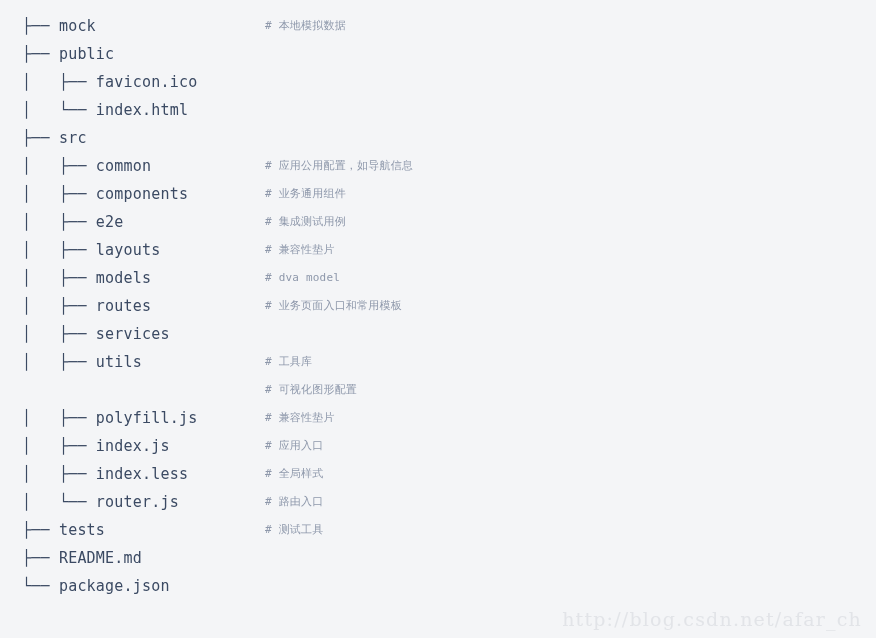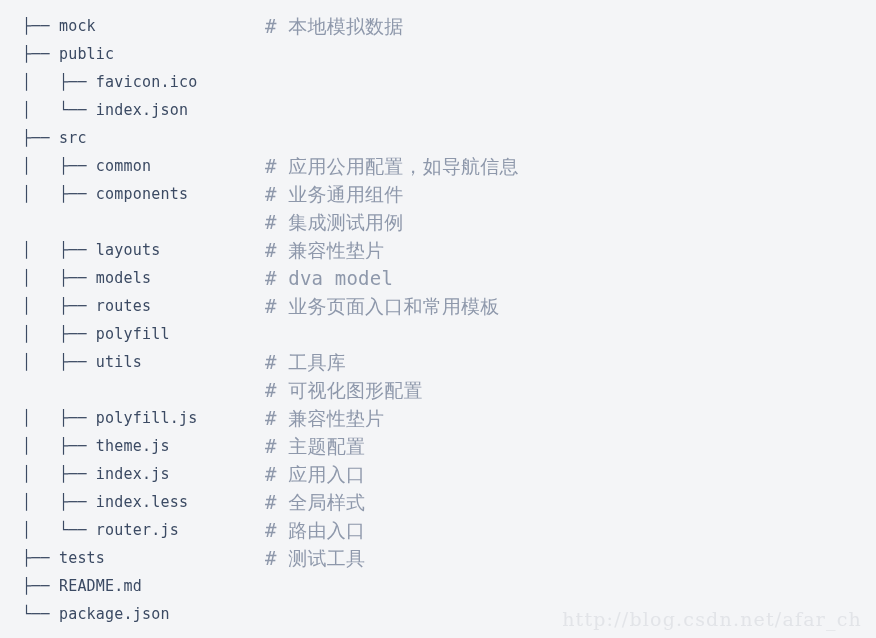--- a/index.html
+++ b/index.html
@@ -43,21 +43,21 @@
     font-size: 15px;
   }
 
   .tree-comment {
     position: absolute;
     left: 265px;
     top: 0;
     color: #8e98ab;
     white-space: pre;
     font-family: "DejaVu Sans Mono", "Liberation Mono", monospace;
-    font-size: 19px;
+    font-size: 11px;
   }
 
   #watermark {
     position: absolute;
     right: 14px;
     bottom: 8px;
     color: #e2e4e8;
     font-family: "DejaVu Serif", "Liberation Serif", serif;
     font-size: 19px;
     letter-spacing: 1.2px;
@@ -67,33 +67,32 @@
 </style>
 </head>
 <body>
 
 <div id="tree-block">
 
   <div id="tree-rows">
       <div class="tree-row"><span class="tree-path">├── mock</span><span class="tree-comment"># 本地模拟数据</span></div>
       <div class="tree-row"><span class="tree-path">├── public</span></div>
       <div class="tree-row"><span class="tree-path">│   ├── favicon.ico</span></div>
-      <div class="tree-row"><span class="tree-path">│   └── index.json</span></div>
+      <div class="tree-row"><span class="tree-path">│   └── index.html</span></div>
       <div class="tree-row"><span class="tree-path">├── src</span></div>
       <div class="tree-row"><span class="tree-path">│   ├── common</span><span class="tree-comment"># 应用公用配置，如导航信息</span></div>
       <div class="tree-row"><span class="tree-path">│   ├── components</span><span class="tree-comment"># 业务通用组件</span></div>
-      <div class="tree-row"><span class="tree-comment"># 集成测试用例</span></div>
+      <div class="tree-row"><span class="tree-path">│   ├── e2e</span><span class="tree-comment"># 集成测试用例</span></div>
       <div class="tree-row"><span class="tree-path">│   ├── layouts</span><span class="tree-comment"># 兼容性垫片</span></div>
       <div class="tree-row"><span class="tree-path">│   ├── models</span><span class="tree-comment"># dva model</span></div>
       <div class="tree-row"><span class="tree-path">│   ├── routes</span><span class="tree-comment"># 业务页面入口和常用模板</span></div>
-      <div class="tree-row"><span class="tree-path">│   ├── polyfill</span></div>
+      <div class="tree-row"><span class="tree-path">│   ├── services</span></div>
       <div class="tree-row"><span class="tree-path">│   ├── utils</span><span class="tree-comment"># 工具库</span></div>
       <div class="tree-row"><span class="tree-comment"># 可视化图形配置</span></div>
       <div class="tree-row"><span class="tree-path">│   ├── polyfill.js</span><span class="tree-comment"># 兼容性垫片</span></div>
-      <div class="tree-row"><span class="tree-path">│   ├── theme.js</span><span class="tree-comment"># 主题配置</span></div>
       <div class="tree-row"><span class="tree-path">│   ├── index.js</span><span class="tree-comment"># 应用入口</span></div>
       <div class="tree-row"><span class="tree-path">│   ├── index.less</span><span class="tree-comment"># 全局样式</span></div>
       <div class="tree-row"><span class="tree-path">│   └── router.js</span><span class="tree-comment"># 路由入口</span></div>
       <div class="tree-row"><span class="tree-path">├── tests</span><span class="tree-comment"># 测试工具</span></div>
       <div class="tree-row"><span class="tree-path">├── README.md</span></div>
       <div class="tree-row"><span class="tree-path">└── package.json</span></div>
     </div>
 
   <div id="watermark">http://blog.csdn.net/afar_ch</div>
 

